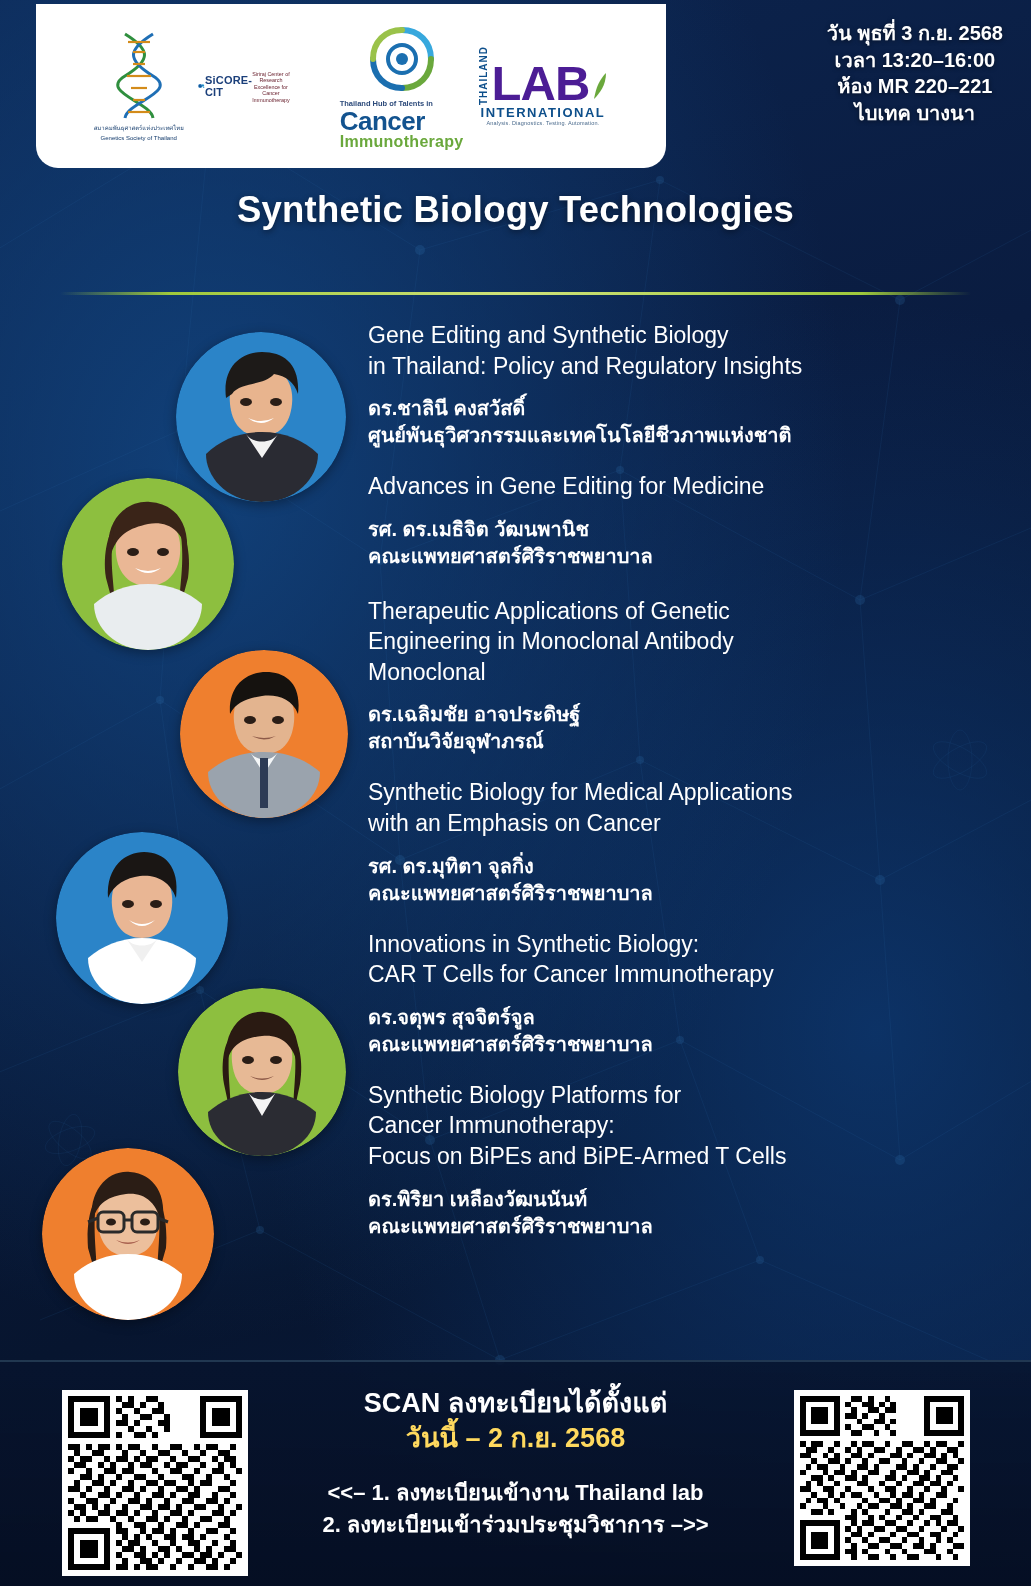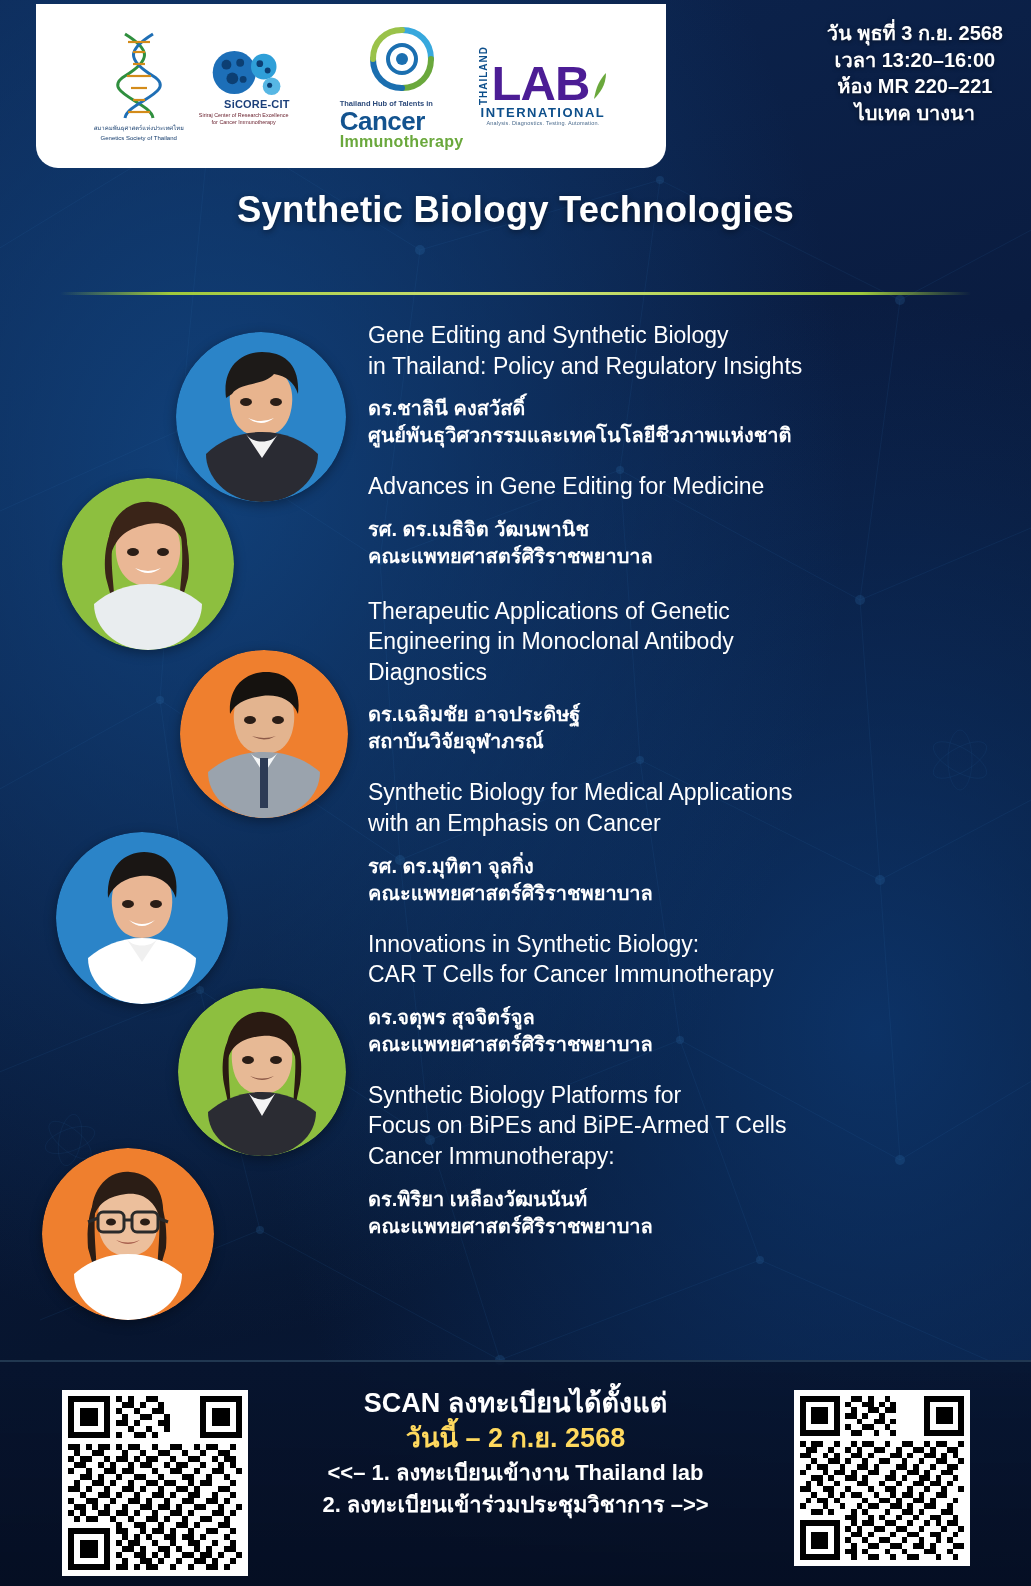--- a/index.html
+++ b/index.html
@@ -33,21 +33,21 @@
     display: flex; align-items: center; justify-content: center;
     gap: 14px;
     padding: 8px 14px;
   }
   .logo { display: flex; flex-direction: column; align-items: center; justify-content: center; }
   .logo-caption { font-size: 6px; color: #123a6b; text-align: center; line-height: 1.15; margin-top: 3px; max-width: 92px; }
 
   
   .dna { width: 56px; height: 92px; }
   
-  .sicore { width: 92px; height: 78px; display:flex; flex-direction:column; align-items:flex-end; }
+  .sicore { width: 92px; height: 78px; display:flex; flex-direction:row; align-items:center; }
   .sicore-title { font-size: 11px; font-weight: bold; color:#1b3f7a; letter-spacing:.2px; }
   .sicore-sub { font-size: 5.4px; color:#6b2330; text-align:center; line-height:1.2; margin-top:2px; }
   
   .cit { display:flex; align-items:center; gap:4px;margin-left:36px; }
   .cit-text { line-height: 1.0; }
   .cit-hub { font-size: 7.5px; color:#2c4a7a; font-weight:bold; }
   .cit-cancer { font-size: 26px; color:#13538f; font-weight:bold; letter-spacing:-0.5px; }
   .cit-immuno { font-size: 16px; color:#6aa83c; font-weight:bold; letter-spacing:.3px; }
   
   .lab { display:flex; flex-direction:column; align-items:center; }
@@ -105,21 +105,21 @@
     border-top: 2px solid rgba(120,180,220,.25);
   }
   .qr { position: absolute; background:#fff; padding:6px; }
   .qr svg { display:block; }
   .footer-text {
     position:absolute; left: 230px; right: 230px; top: 1386px;
     text-align:center; color:#ffffff;
   }
   .f-line1 { font-size: 27px; font-weight:700; line-height:1.3; }
   .f-line2 { font-size: 27px; font-weight:700; color:#ffd95e; line-height:1.3; }
-  .f-line3 { font-size: 22px; font-weight:700; line-height:1.45; margin-top: 1px; }
+  .f-line3 { font-size: 22px; font-weight:700; line-height:1.45; margin-top: 21px; }
   .f-line4 { font-size: 22px; font-weight:700; line-height:1.45; }
 </style>
 </head>
 <body>
 
 <div class="poster">
 
   <svg class="net" viewBox="0 0 1031 1586" preserveAspectRatio="none">
     <g>
       <line x1="-20" y1="260" x2="210" y2="120"></line>
@@ -384,21 +384,21 @@
         <div>Advances in Gene Editing for Medicine</div>
       </div>
       <div class="talk-speaker">รศ. ดร.เมธิจิต วัฒนพานิช</div>
       <div class="talk-affil">คณะแพทยศาสตร์ศิริราชพยาบาล</div>
     </div>
 
     <div class="talk">
       <div class="talk-title">
         <div>Therapeutic Applications of Genetic</div>
         <div>Engineering in Monoclonal Antibody</div>
-        <div>Diagnostics</div>
+        <div>Monoclonal</div>
       </div>
       <div class="talk-speaker">ดร.เฉลิมชัย อาจประดิษฐ์</div>
       <div class="talk-affil">สถาบันวิจัยจุฬาภรณ์</div>
     </div>
 
     <div class="talk">
       <div class="talk-title">
         <div>Synthetic Biology for Medical Applications</div>
         <div>with an Emphasis on Cancer</div>
       </div>
@@ -411,22 +411,22 @@
         <div>Innovations in Synthetic Biology:</div>
         <div>CAR T Cells for Cancer Immunotherapy</div>
       </div>
       <div class="talk-speaker">ดร.จตุพร สุจจิตร์จูล</div>
       <div class="talk-affil">คณะแพทยศาสตร์ศิริราชพยาบาล</div>
     </div>
 
     <div class="talk">
       <div class="talk-title">
         <div>Synthetic Biology Platforms for</div>
+        <div>Cancer Immunotherapy:</div>
         <div>Focus on BiPEs and BiPE-Armed T Cells</div>
-        <div>Cancer Immunotherapy:</div>
       </div>
       <div class="talk-speaker">ดร.พิริยา เหลืองวัฒนนันท์</div>
       <div class="talk-affil">คณะแพทยศาสตร์ศิริราชพยาบาล</div>
     </div>
   </div>
 
   <div class="footer"></div>
 
   <div class="qr" style="left:62px; top:1390px; width:186px; height:186px;">
     <svg width="174" height="174" viewBox="0 0 29 29" shape-rendering="crispEdges">

